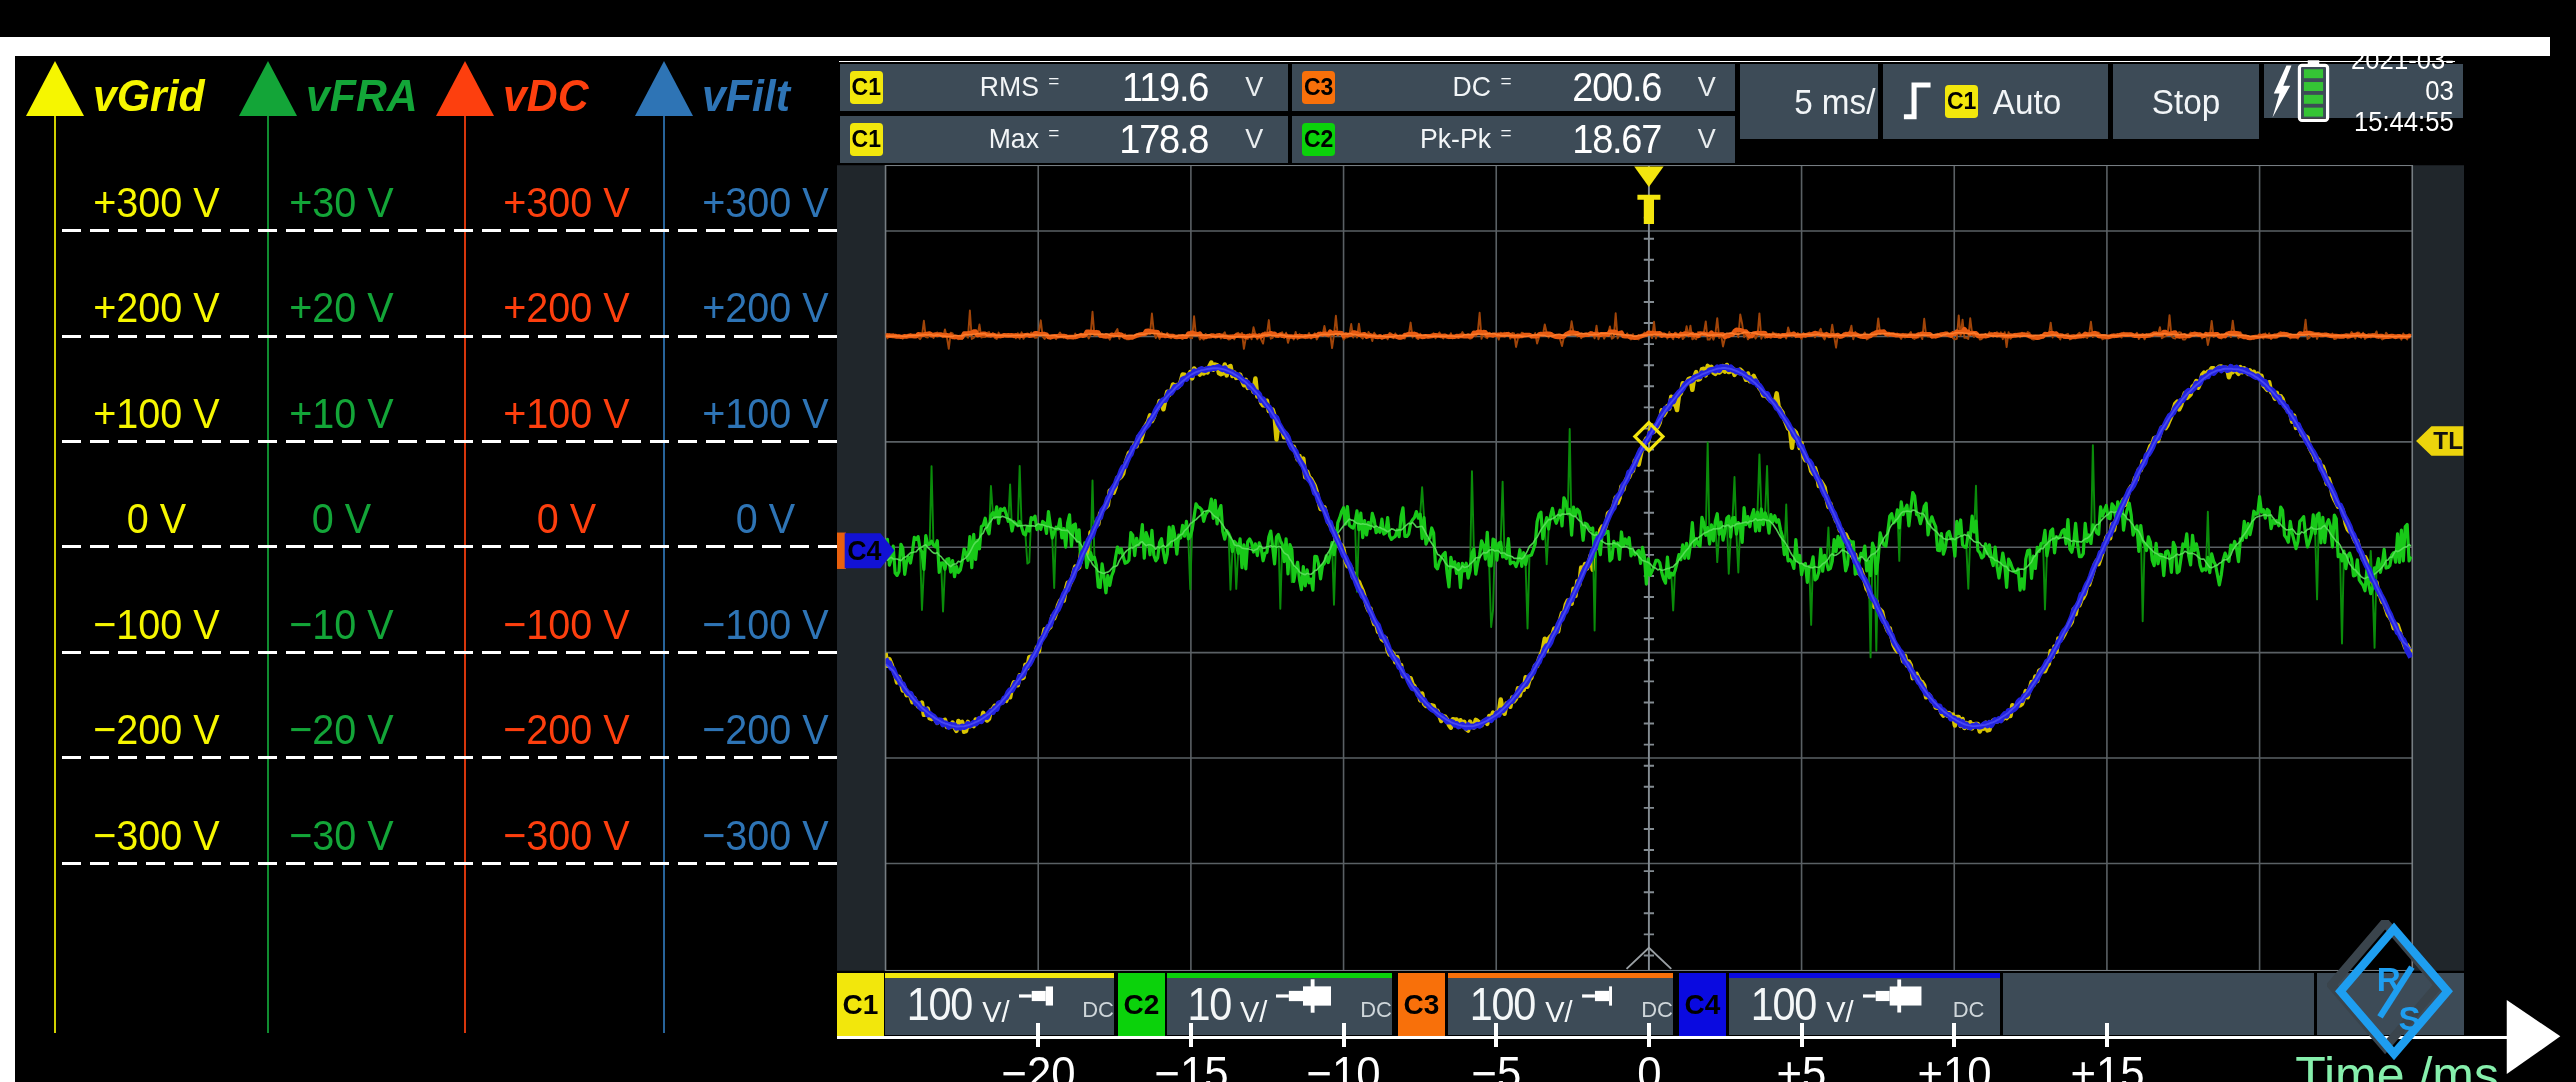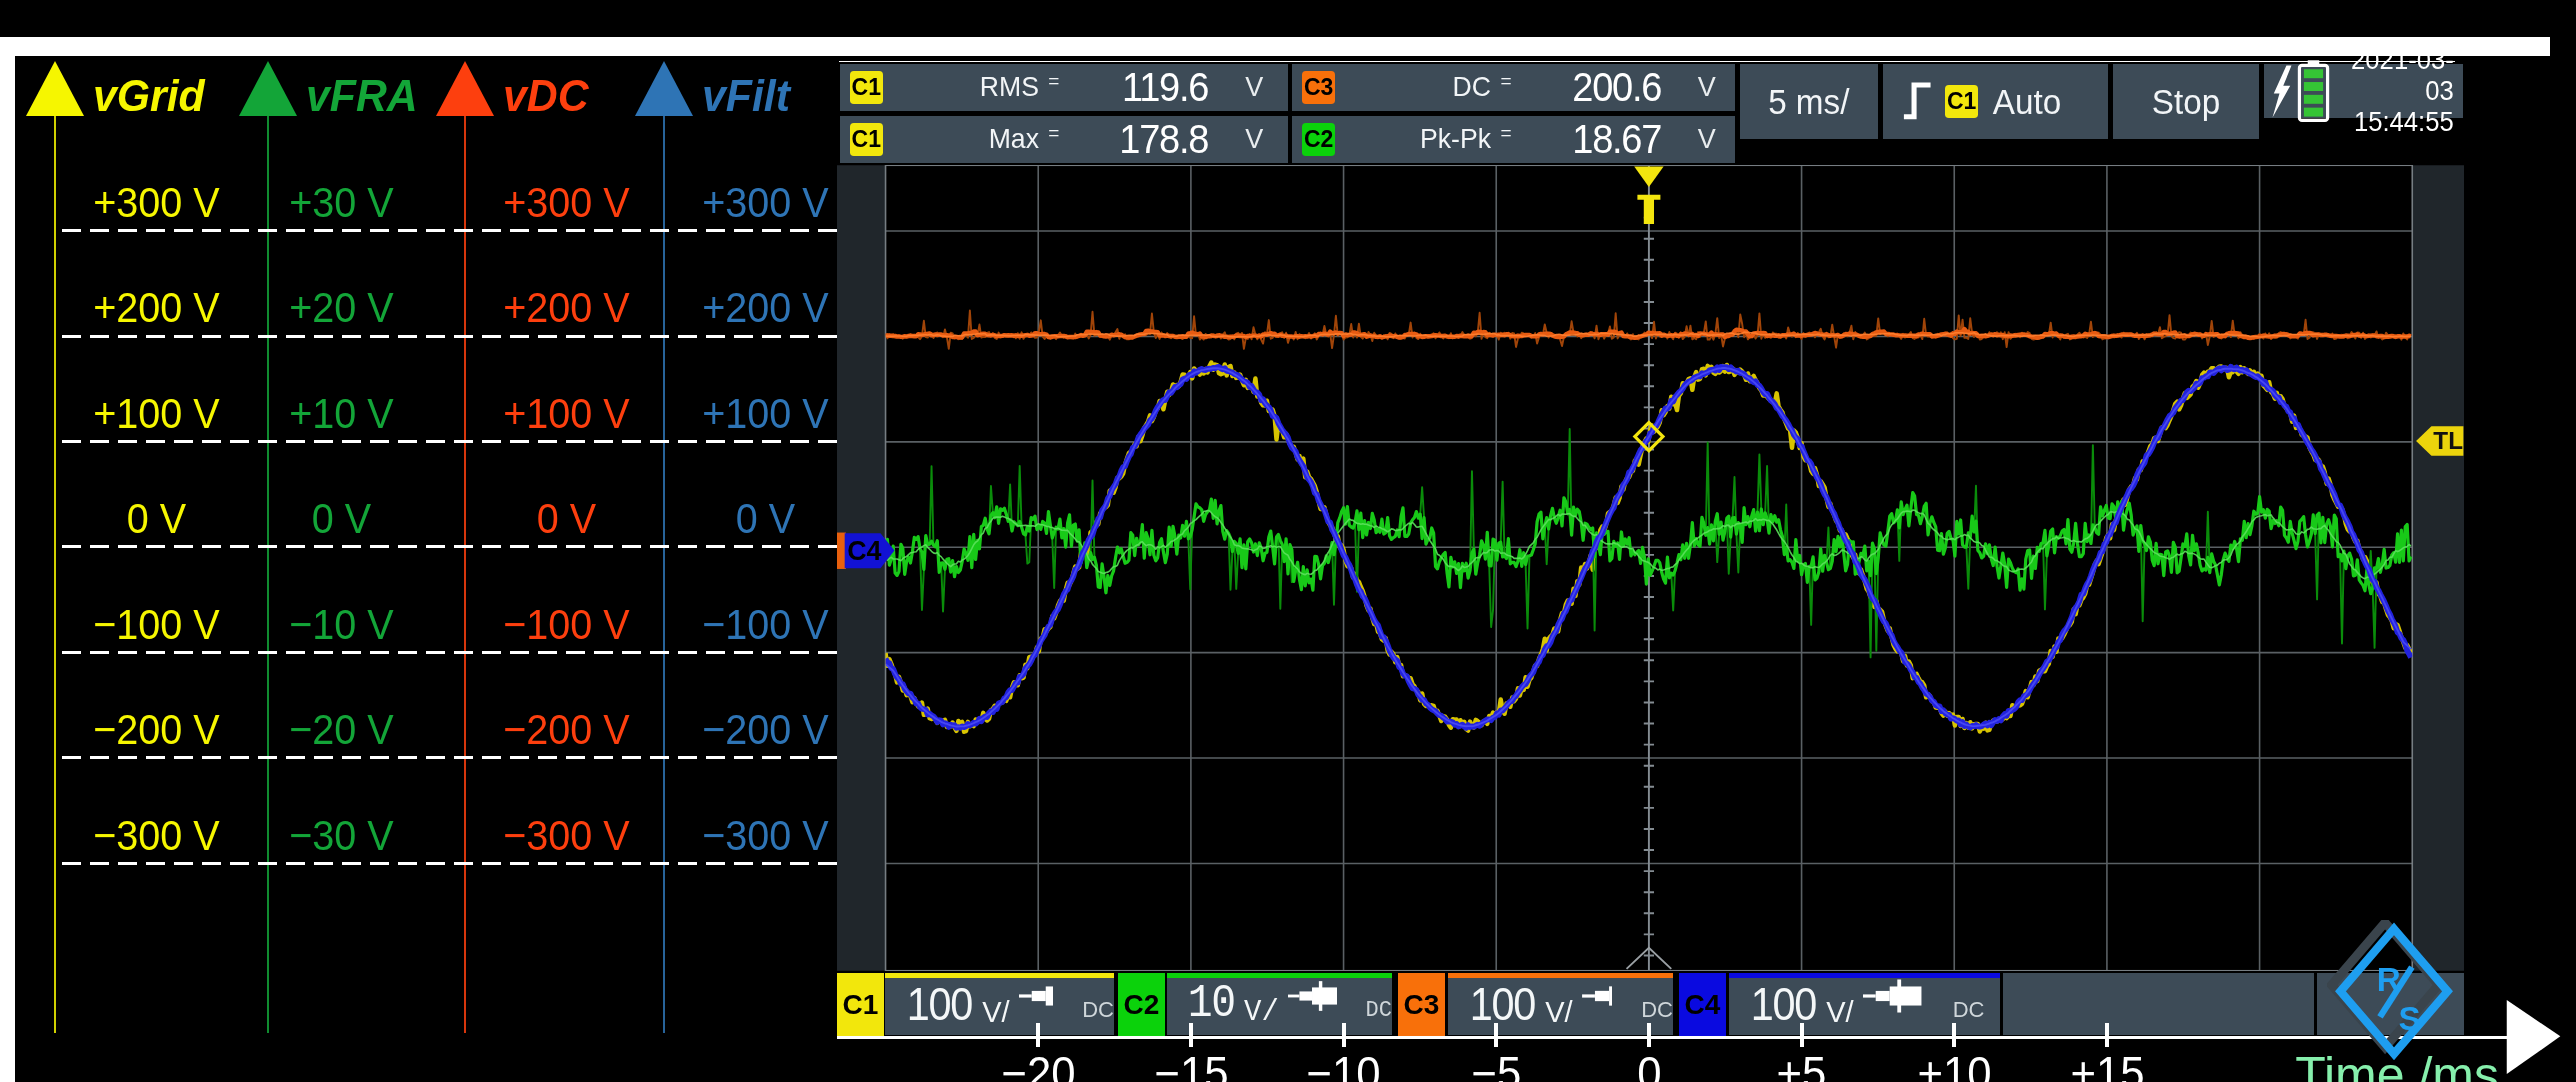--- a/index.html
+++ b/index.html
@@ -119,21 +119,21 @@
       </div>
       <div class="tbox" style="left: 455px; top: 55px; width: 443px; height: 47px;">
         <span class="badge" style="background: rgb(11, 210, 11); margin-left: 10.2px;">C2</span>
         <span class="mlabel" style="margin-left: 38px; width: 121px;">Pk-Pk</span>
         <span class="meq">=</span>
         <span class="mvalue" style="width: 153px;">18.67</span>
         <span class="munit" style="margin-left: 33px;">V</span>
       </div>
     </div>
 
-  <div class="tbox" style="left:1740px;top:27px;width:138px;height:75px;justify-content:center;">
+  <div class="tbox" style="left:1740px;top:27px;width:138px;height:75px;justify-content:flex-end;">
     <span class="rtext">5 ms/</span>
   </div>
   <div class="tbox" style="left:1883px;top:27px;width:225px;height:75px;">
     <svg width="33" height="49" style="margin-left:19px;" viewBox="0 0 52 76">
       <path d="M3 62 H19 V12 H45" stroke="#fff" stroke-width="8" fill="none"></path>
     </svg>
     <span class="badge" id="trig-badge" style="margin-left: 10.2px; background: rgb(242, 231, 12);">C1</span>
     <span class="rtext" style="margin-left:12.8px;">Auto</span>
   </div>
   <div class="tbox" style="left:2113px;top:27px;width:146px;height:75px;justify-content:center;align-items:center;">
@@ -199,21 +199,21 @@
         <span class="sunit">V/</span>
         <svg width="61" height="36" class="probe" viewBox="0 0 54.2812 56">
           <line x1="0" y1="28" x2="20" y2="28" stroke="#fff" stroke-width="5"></line>
           <rect x="20" y="20" width="22" height="16" fill="#fff"></rect>
           <rect x="42" y="13" width="50" height="30" fill="#fff"></rect>
           <rect x="54" y="2" width="6" height="52" fill="#fff"></rect>
         </svg>
         <span class="scoup">DC</span>
       </div>
       <div class="ctab" style="left: 1118px; width: 47px; background: rgb(11, 210, 11); pointer-events: auto;">C2</div>
-      <div class="sbox" style="left: 1167px; width: 225px; pointer-events: auto; font-family: Liberation Mono, monospace;">
+      <div class="sbox" style="left: 1167px; width: 225px; pointer-events: auto;">
         <div class="sborder" style="background: rgb(11, 210, 11);"></div>
         <span class="sval">10</span>
         <span class="sunit">V/</span>
         <svg width="61" height="36" class="probe" viewBox="0 0 85.3281 56">
           <line x1="0" y1="28" x2="20" y2="28" stroke="#fff" stroke-width="5"></line>
           <rect x="20" y="20" width="22" height="16" fill="#fff"></rect>
           <rect x="42" y="13" width="50" height="30" fill="#fff"></rect>
           <rect x="54" y="2" width="6" height="52" fill="#fff"></rect>
         </svg>
         <span class="scoup">DC</span>

